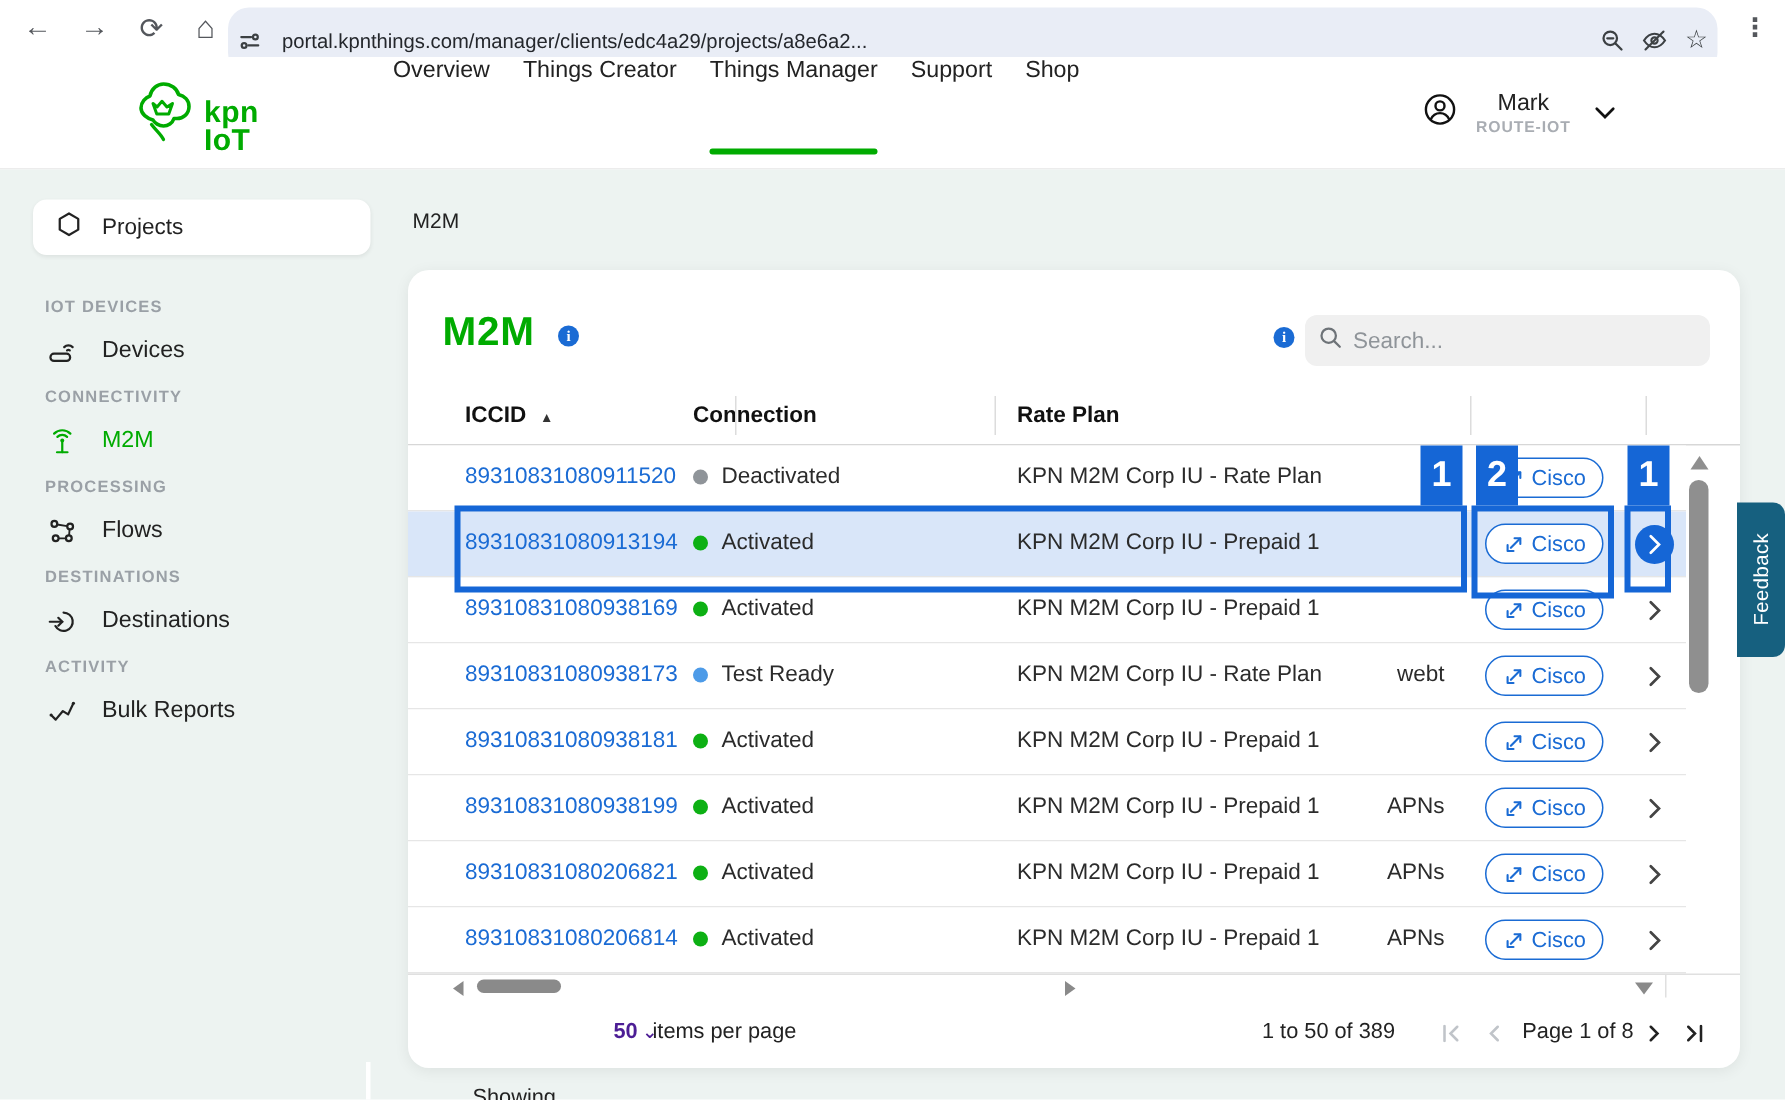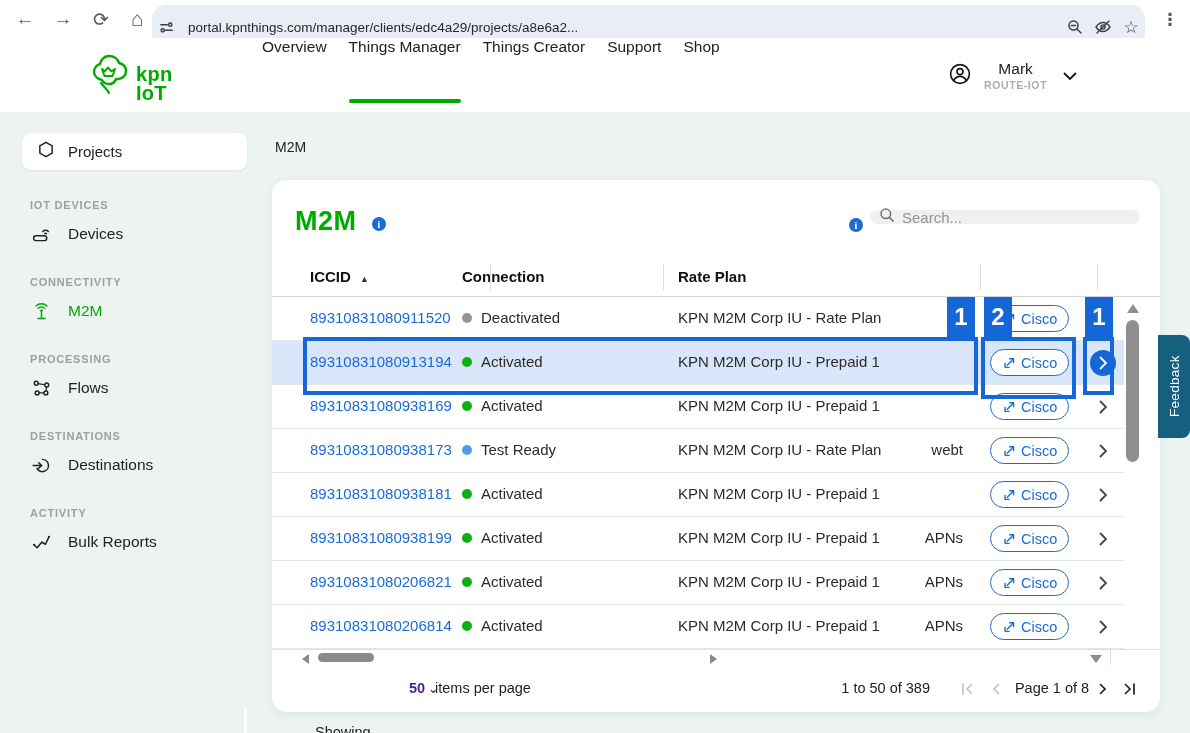--- a/index.html
+++ b/index.html
@@ -32,39 +32,39 @@
 
   
   #page { position:absolute; left:0; top:113px; width:1190px; height:620px; background:#edf3f1; }
   #side-edge { position:absolute; left:244px; top:595px; width:3px; height:25px; background:#fff; }
 
   
   #projects-card { position:absolute; left:22px; top:20px; width:225px; height:37px; background:#fff;
     border-radius:9px; box-shadow:0 1px 3px rgba(0,0,0,0.07); display:flex; align-items:center; gap:12px;
     padding-left:14px; font-size:15px; color:#222; cursor:pointer; }
   #side-sections { position:absolute; left:30px; top:86px; width:210px; }
-  .side-title { font-size:11px; font-weight:bold; letter-spacing:0.8px; color:#9aa0a6; margin-top:29px; height:14px; }
+  .side-title { font-size:11px; font-weight:bold; letter-spacing:0.8px; color:#9aa0a6; margin-top:12px; height:14px; }
   .side-title:first-child { margin-top:0; }
   .side-item { display:flex; align-items:center; gap:16px; height:26px; margin-top:8px; font-size:15.5px;
     color:#222; cursor:pointer; }
   .side-item .sicon { width:22px; height:22px; display:flex; align-items:center; justify-content:center; }
 
   
   #breadcrumb { position:absolute; left:275px; top:26px; font-size:14px; color:#222; }
 
   
   #card { position:absolute; left:272px; top:67px; width:888px; height:532px; background:#fff;
     border-radius:14px; box-shadow:0 2px 10px rgba(0,0,0,0.07); }
   #panel-title { position:absolute; left:23px; top:26px; font-size:27px; font-weight:bold; letter-spacing:0.5px; }
   .info-ic { width:14px; height:14px; border-radius:50%; color:#fff; font-size:10px; font-weight:bold;
     display:flex; align-items:center; justify-content:center; font-family:"Liberation Serif","DejaVu Serif",serif;
     cursor:pointer; }
   #info-title { position:absolute; left:100px; top:37px; }
   #info-search { position:absolute; left:577px; top:38px; }
-  #search-box { position:absolute; left:598px; top:30px; width:270px; height:14px; background:#f0f0f0;
+  #search-box { position:absolute; left:598px; top:30px; width:270px; height:34px; background:#f0f0f0;
     border-radius:8px; display:flex; align-items:center; padding-left:9px; gap:7px; }
   #search-box input { border:none; outline:none; background:transparent; font-size:15px; color:#333; width:210px;
     font-family:inherit; }
   #search-box input::placeholder { color:#8f9499; }
 
   
   #thead { position:absolute; left:0; top:84px; width:852px; height:32px; }
   .th { position:absolute; top:4px; font-size:15px; font-weight:bold; color:#111; }
   .th-div { position:absolute; top:0px; width:1px; height:26px; background:#dcdcdc; }
   #thead-border { position:absolute; left:0; top:116px; width:888px; height:1px; background:#d7d7d7; }
@@ -167,26 +167,26 @@
     </span>
     <span id="logo-text" style="color:#00ab00">
       <div>kpn</div>
       <div>IoT</div>
     </span>
   </div>
   <div id="main-nav">
       <div class="nav-item">
         <span>Overview</span>
       </div>
+      <div class="nav-item">
+        <span>Things Creator</span>
+      </div>
       <div class="nav-item active">
         <span>Things Manager</span>
         <span class="nav-underline" style="background: rgb(0, 171, 0);"></span>
-      </div>
-      <div class="nav-item">
-        <span>Things Creator</span>
       </div>
       <div class="nav-item">
         <span>Support</span>
       </div>
       <div class="nav-item">
         <span>Shop</span>
       </div>
     </div>
   <div id="user-box">
     <span>

